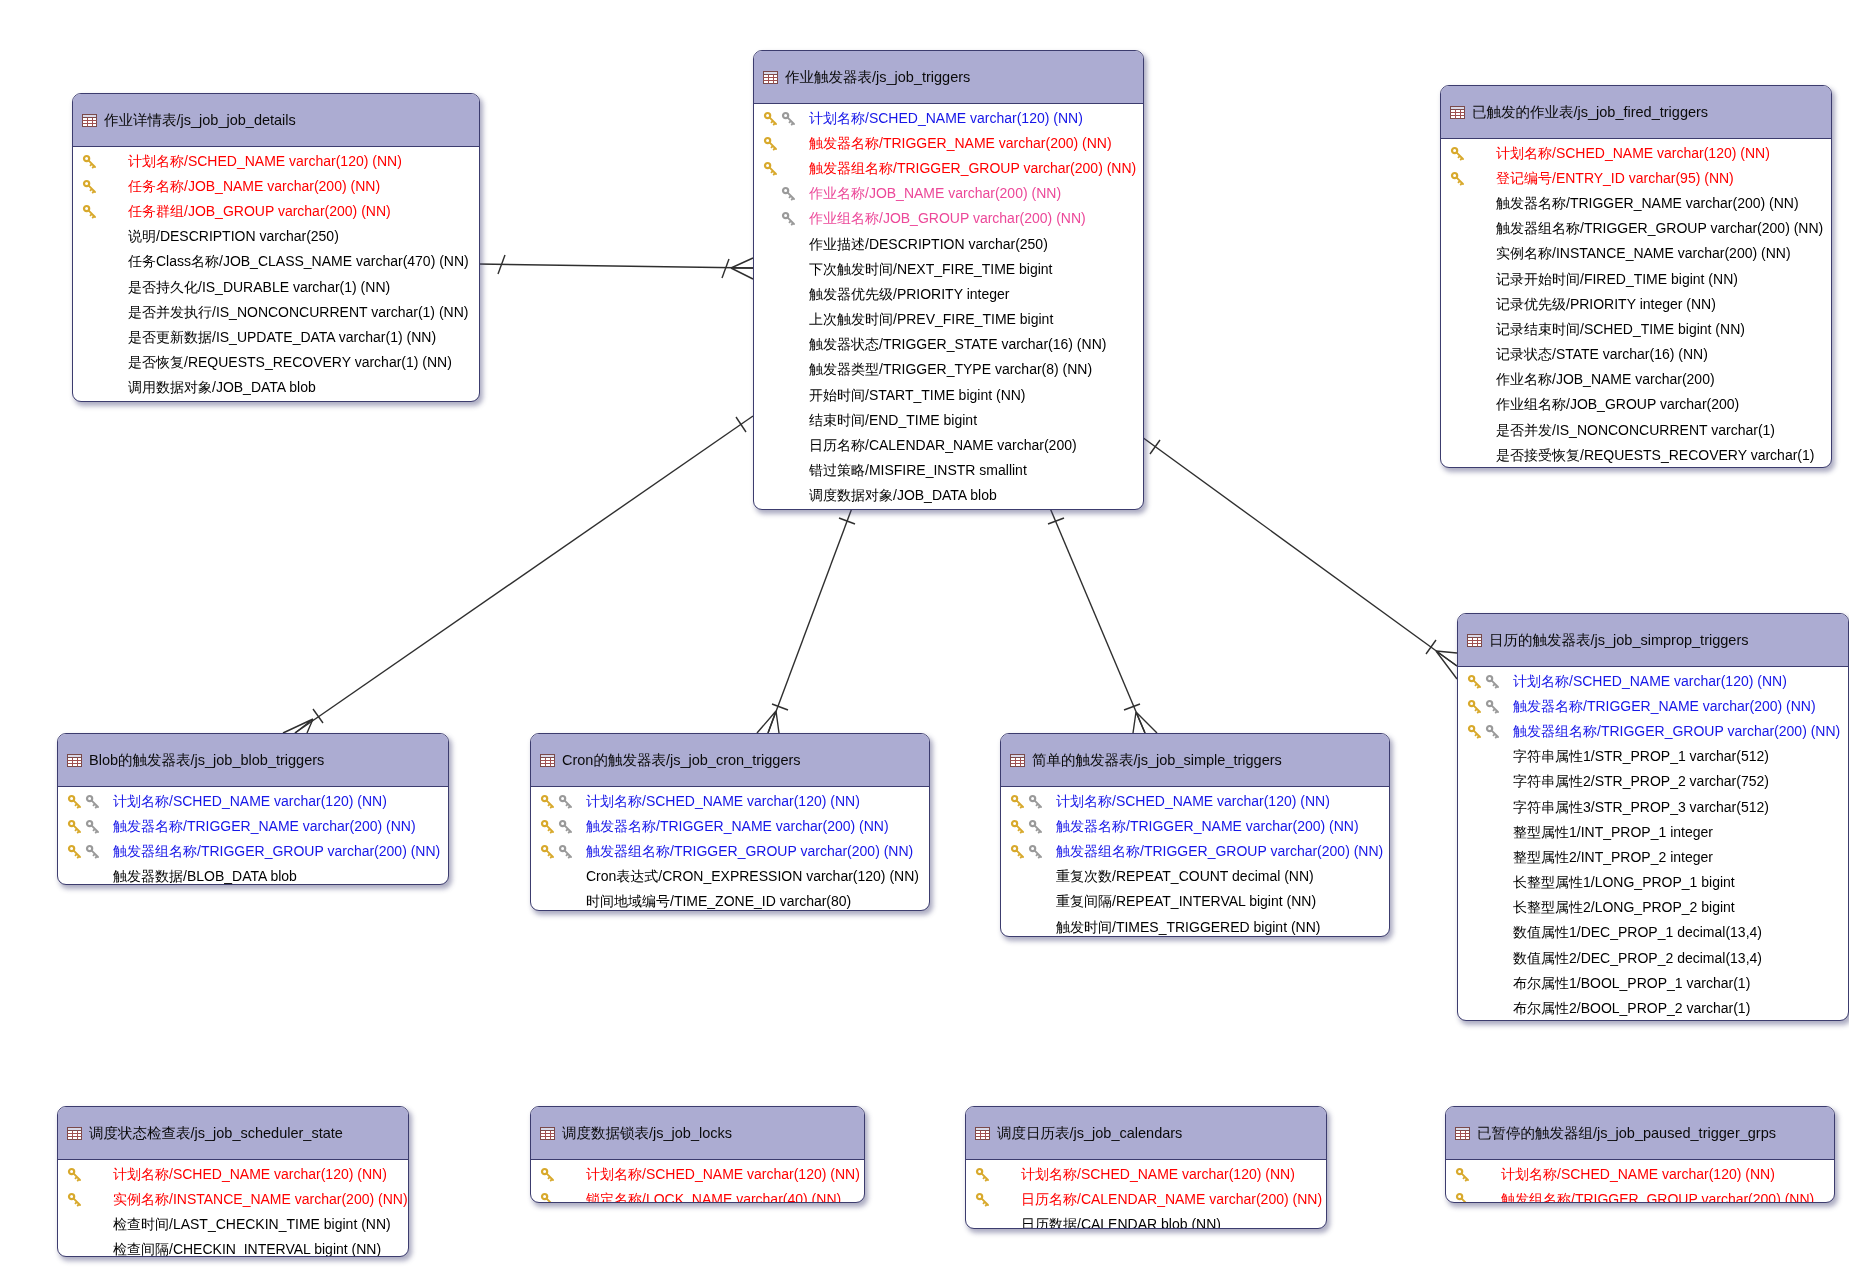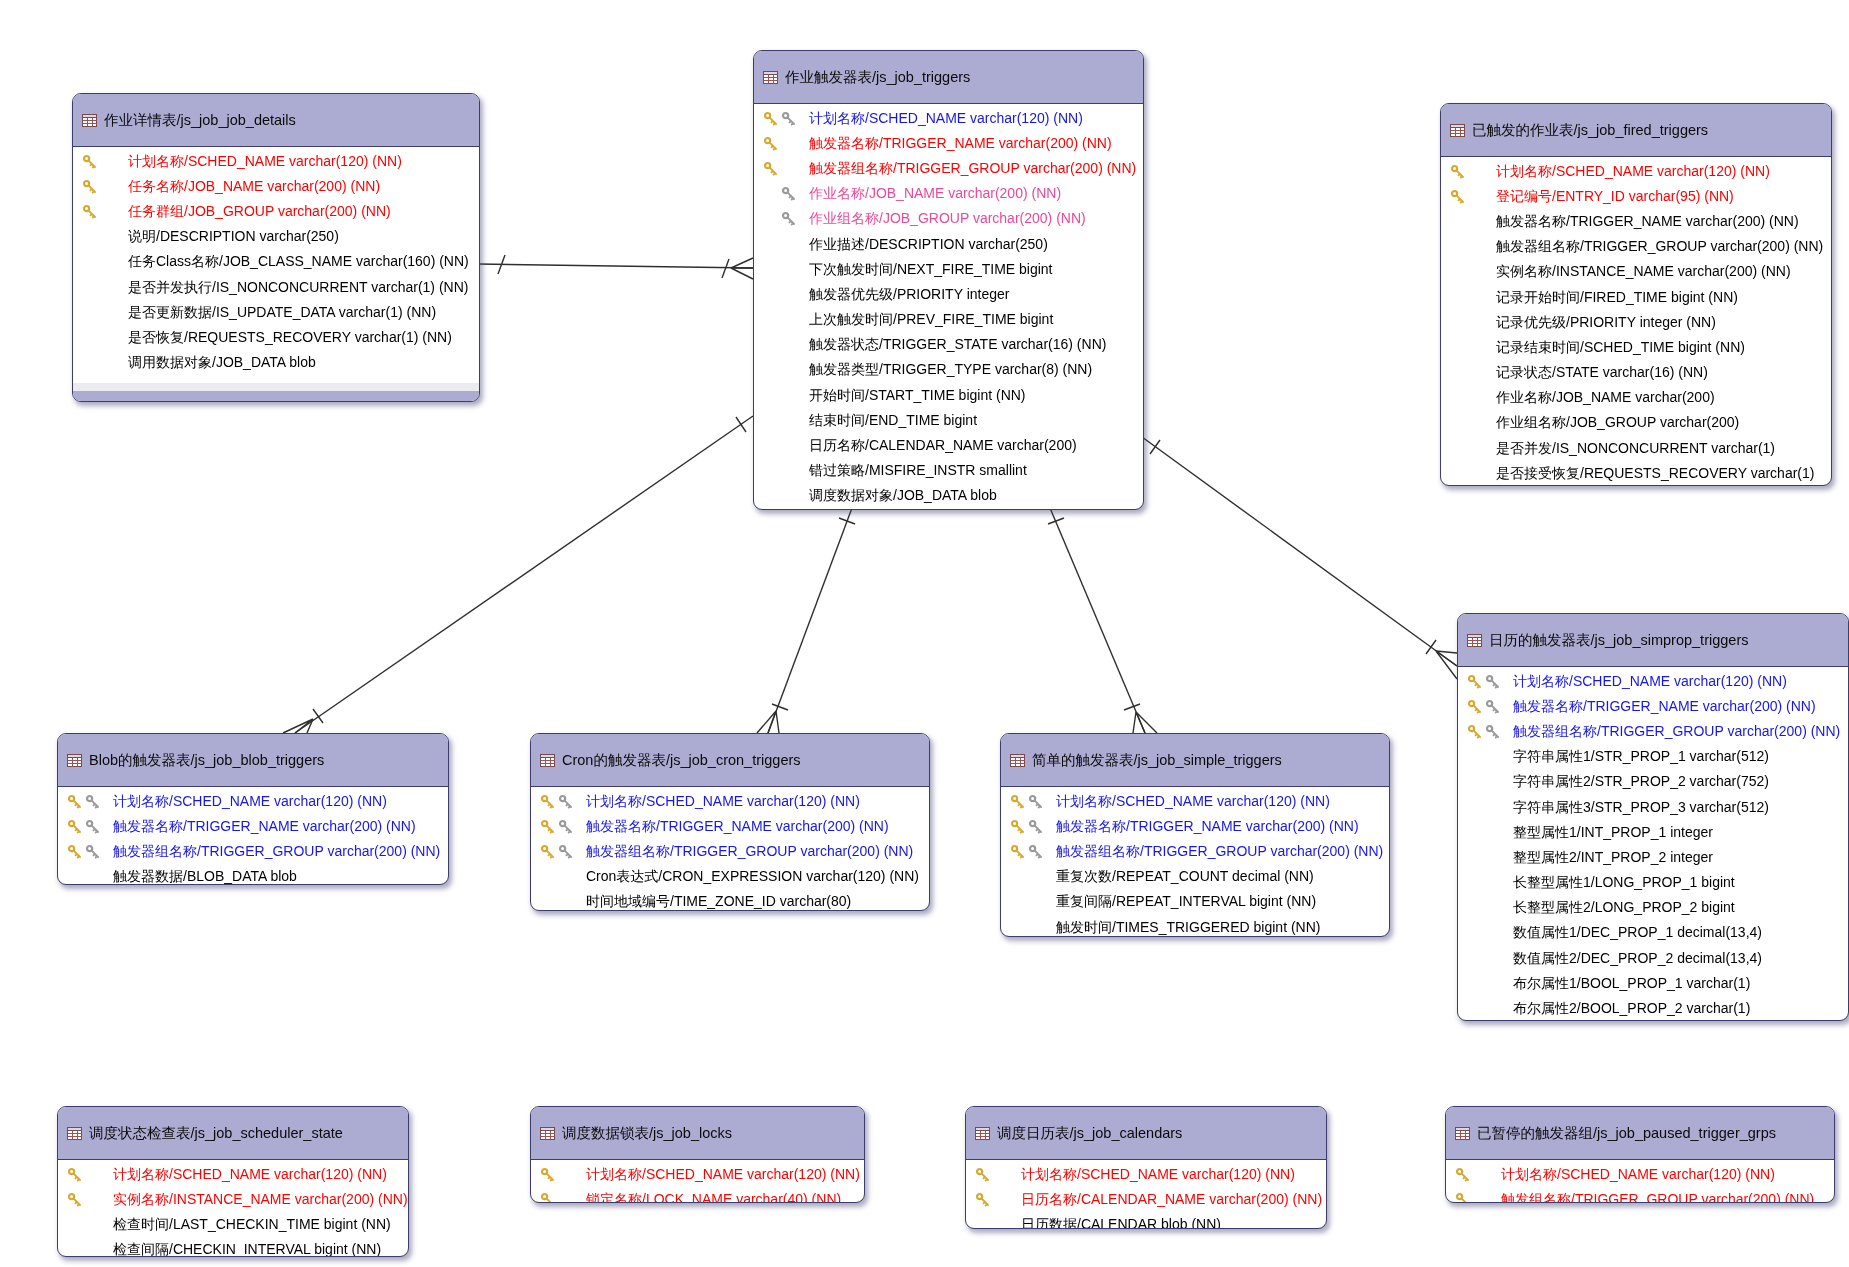--- a/index.html
+++ b/index.html
@@ -116,21 +116,28 @@
             <span class="slot"></span>
             <span class="slot"></span>
           </span>
           <span class="lab c-black">说明/DESCRIPTION varchar(250)</span>
         </div>
         <div class="row">
           <span class="keys">
             <span class="slot"></span>
             <span class="slot"></span>
           </span>
-          <span class="lab c-black">任务Class名称/JOB_CLASS_NAME varchar(160) (NN)</span>
+          <span class="lab c-black">任务Class名称/JOB_CLASS_NAME varchar(470) (NN)</span>
+        </div>
+        <div class="row">
+          <span class="keys">
+            <span class="slot"></span>
+            <span class="slot"></span>
+          </span>
+          <span class="lab c-black">是否持久化/IS_DURABLE varchar(1) (NN)</span>
         </div>
         <div class="row">
           <span class="keys">
             <span class="slot"></span>
             <span class="slot"></span>
           </span>
           <span class="lab c-black">是否并发执行/IS_NONCONCURRENT varchar(1) (NN)</span>
         </div>
         <div class="row">
           <span class="keys">
@@ -310,21 +317,21 @@
             <span class="slot"></span>
           </span>
           <span class="lab c-black">调度数据对象/JOB_DATA blob</span>
         </div>
       </div>
       <div class="spacer"></div>
       <div class="ft"></div>
       <div class="bb"></div>
   </div>
 
-  <div class="entity" style="left:1440px;top:103px;width:390px;height:381px">
+  <div class="entity" style="left:1440px;top:85px;width:390px;height:381px">
     <div class="hd">
         <svg class="tblico" width="15" height="13" viewBox="0 0 15 13">
           <rect x="0.5" y="0.5" width="14" height="12" fill="#fff" stroke="#7a4a4a"></rect>
           <rect x="0.5" y="0.5" width="14" height="3" fill="#d8d8e8" stroke="#7a4a4a"></rect>
           <path d="M0.5 6.5 H14.5 M0.5 9.5 H14.5 M5.5 3.5 V12.5 M10.5 3.5 V12.5" stroke="#a05050"></path>
         </svg>
         <span class="ttl">已触发的作业表/js_job_fired_triggers</span>
       </div>
     <div class="rows">
         <div class="row">

